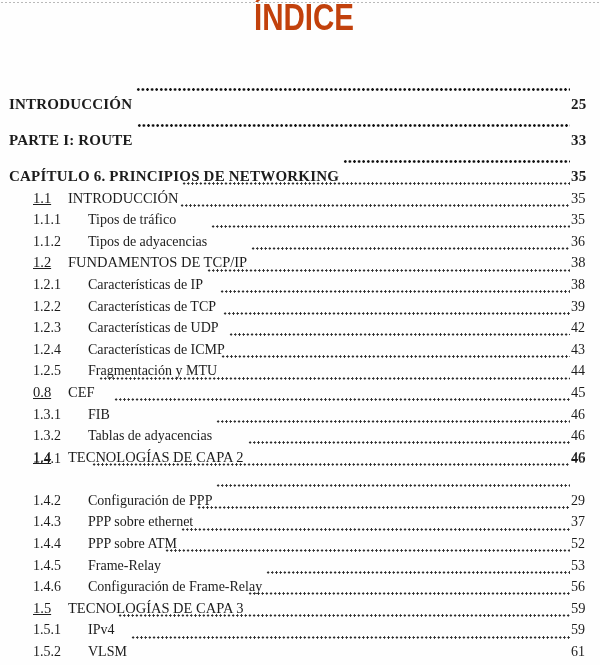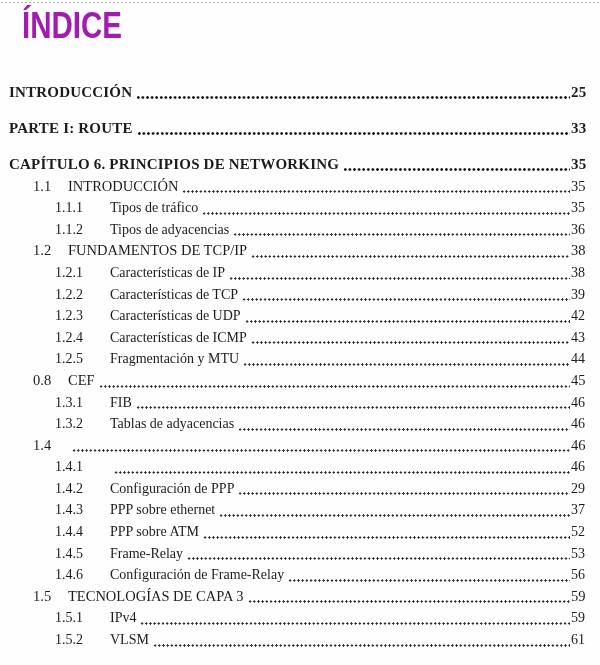--- a/index.html
+++ b/index.html
@@ -22,27 +22,27 @@
     top: 0;
     left: 0;
     width: 100%;
     height: 3px;
     background-image: radial-gradient(circle, #b9b9b9 0.8px, transparent 1.1px);
     background-size: 4px 3px;
     background-repeat: repeat-x;
     background-position: 0 1px;
   }
   .title {
-    margin: 8px 13px 0 0;
-    text-align: left;
+    margin: 0 13px 0 0;
+    text-align: center;
     font-family: "Liberation Sans", "DejaVu Sans", sans-serif;
     font-weight: 700;
     font-size: 36px;
     line-height: 36px;
-    color: #a21caf;
+    color: #c2410c;
     letter-spacing: 0px;
   }
   .title .squeeze {
     display: inline-block;
     transform: scaleX(0.82);
     transform-origin: right center;
   }
   .toc {
     margin-top: 38px;
     padding: 0 13px 0 9px;
@@ -60,28 +60,29 @@
     font-weight: bold;
     font-size: 15px;
     letter-spacing: 0.2px;
   }
   .row.l1 { font-size: 14.5px; }
   .row.l1 .num {
     display: inline-block;
     margin-left: 24px;
     width: 35px;
     flex: 0 0 auto;
+    text-decoration: underline;
   }
   .row.l2 .num {
     display: inline-block;
-    margin-left: 46px;
+    margin-left: 24px;
     width: 55px;
     flex: 0 0 auto;
   }
-  .label { flex: 0 0 auto; }
+  .label { flex: 0 0 auto; margin-top: 20px; }
   .leader {
     flex: 1 1 auto;
     align-self: flex-end;
     height: 5px;
     margin: 0 1px 3px 4px;
     background-image: radial-gradient(circle, #2e2e2e 1px, transparent 1.3px);
     background-size: 4.2px 5px;
     background-repeat: repeat-x;
     background-position: left center;
   }
@@ -187,20 +188,21 @@
     <span class="pg">46</span>
   </div>
       <div class="row l2">
     <span class="num">1.3.2</span>
     <span class="label">Tablas de adyacencias</span>
     <span class="leader"></span>
     <span class="pg">46</span>
   </div>
       <div class="row l1">
     <span class="num">1.4</span>
+    <span class="label">TECNOLOGÍAS DE CAPA 2</span>
     <span class="leader"></span>
     <span class="pg">46</span>
   </div>
       <div class="row l2">
     <span class="num">1.4.1</span>
     <span class="leader"></span>
     <span class="pg">46</span>
   </div>
       <div class="row l2">
     <span class="num">1.4.2</span>

